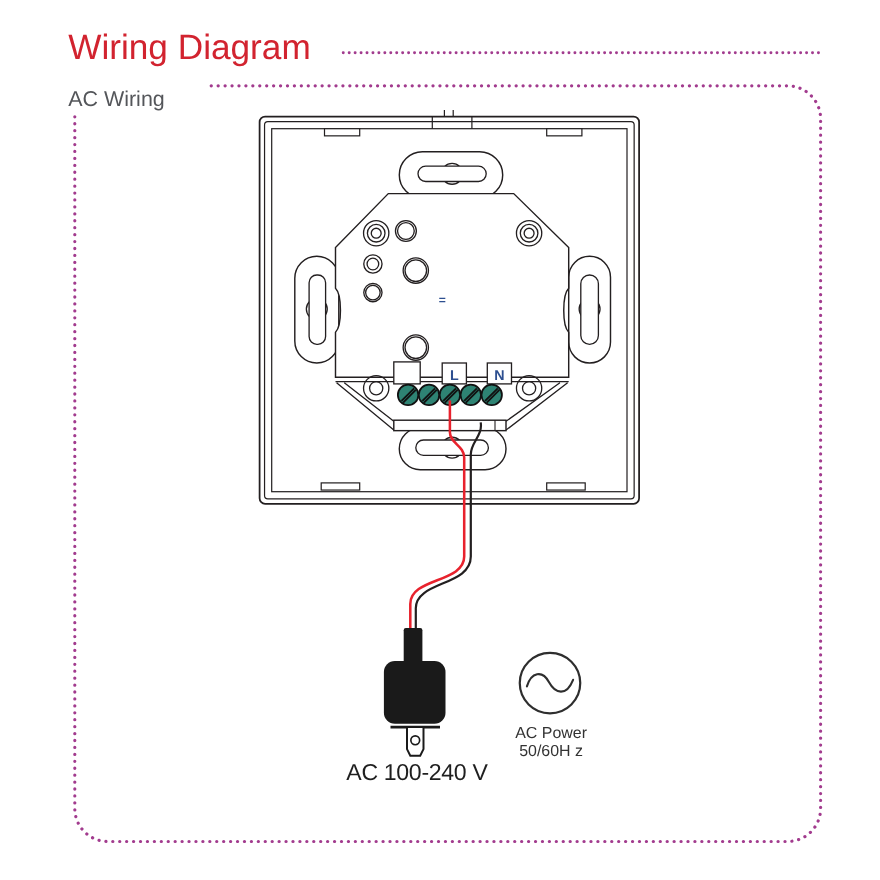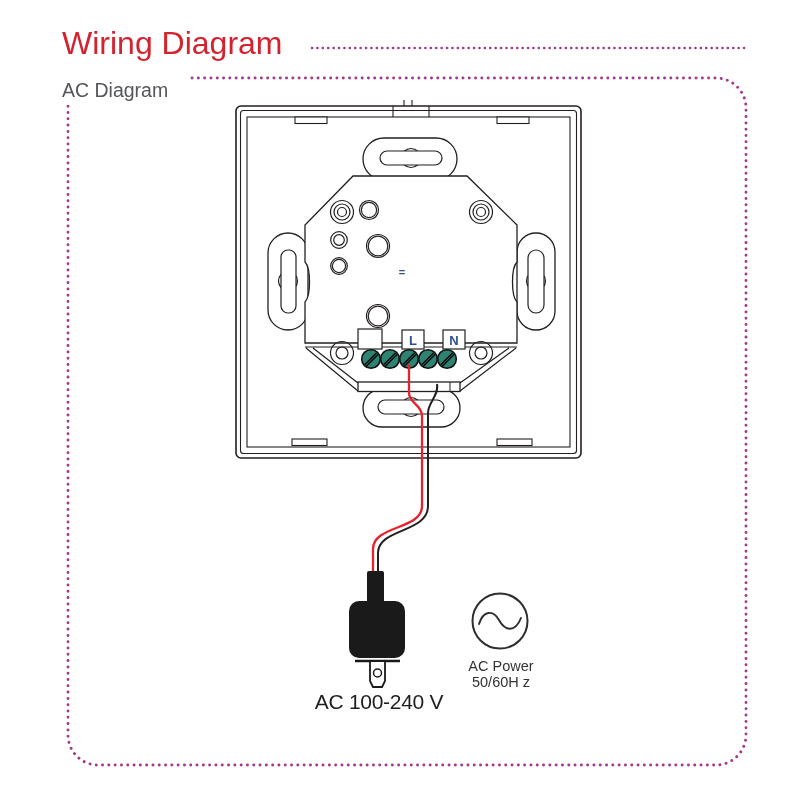--- a/index.html
+++ b/index.html
@@ -13,21 +13,21 @@
   svg text{font-family:"Liberation Sans", sans-serif;}
   .lineart{stroke:#231f20;fill:none;}
   .whitefill{fill:#ffffff;stroke:#231f20;}
 </style>
 </head>
 <body>
 
 <div class="page">
 
   <h1 class="title" style="margin:0">Wiring Diagram</h1>
-  <div class="subtitle">AC Diagram</div>
+  <div class="subtitle">AC Wiring</div>
 
   <svg width="800" height="800" viewBox="0 0 800 800">
 
     <path d="M312,48 H745" stroke="#a23b8e" stroke-width="2.6" stroke-linecap="round" stroke-dasharray="0.1 5.3" fill="none"></path>
 
     <path d="M192,78 H716 A30,30 0 0 1 746,108 V735 A30,30 0 0 1 716,765 H98 A30,30 0 0 1 68,735 V106" stroke="#a23b8e" stroke-width="2.9" stroke-linecap="round" stroke-dasharray="0.1 6.2" fill="none"></path>
 
     <g>
 
       <rect x="236" y="106" width="345" height="352" rx="5" class="lineart" stroke-width="1.6"></rect>

